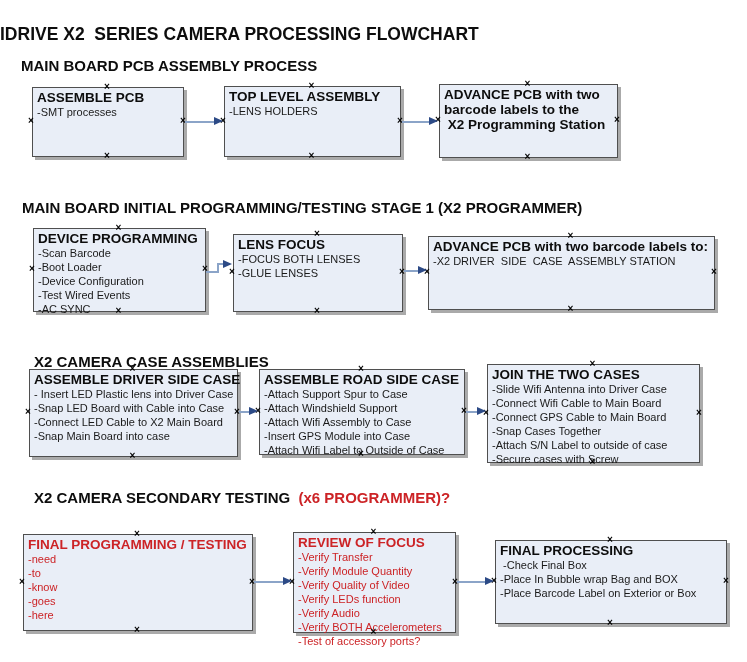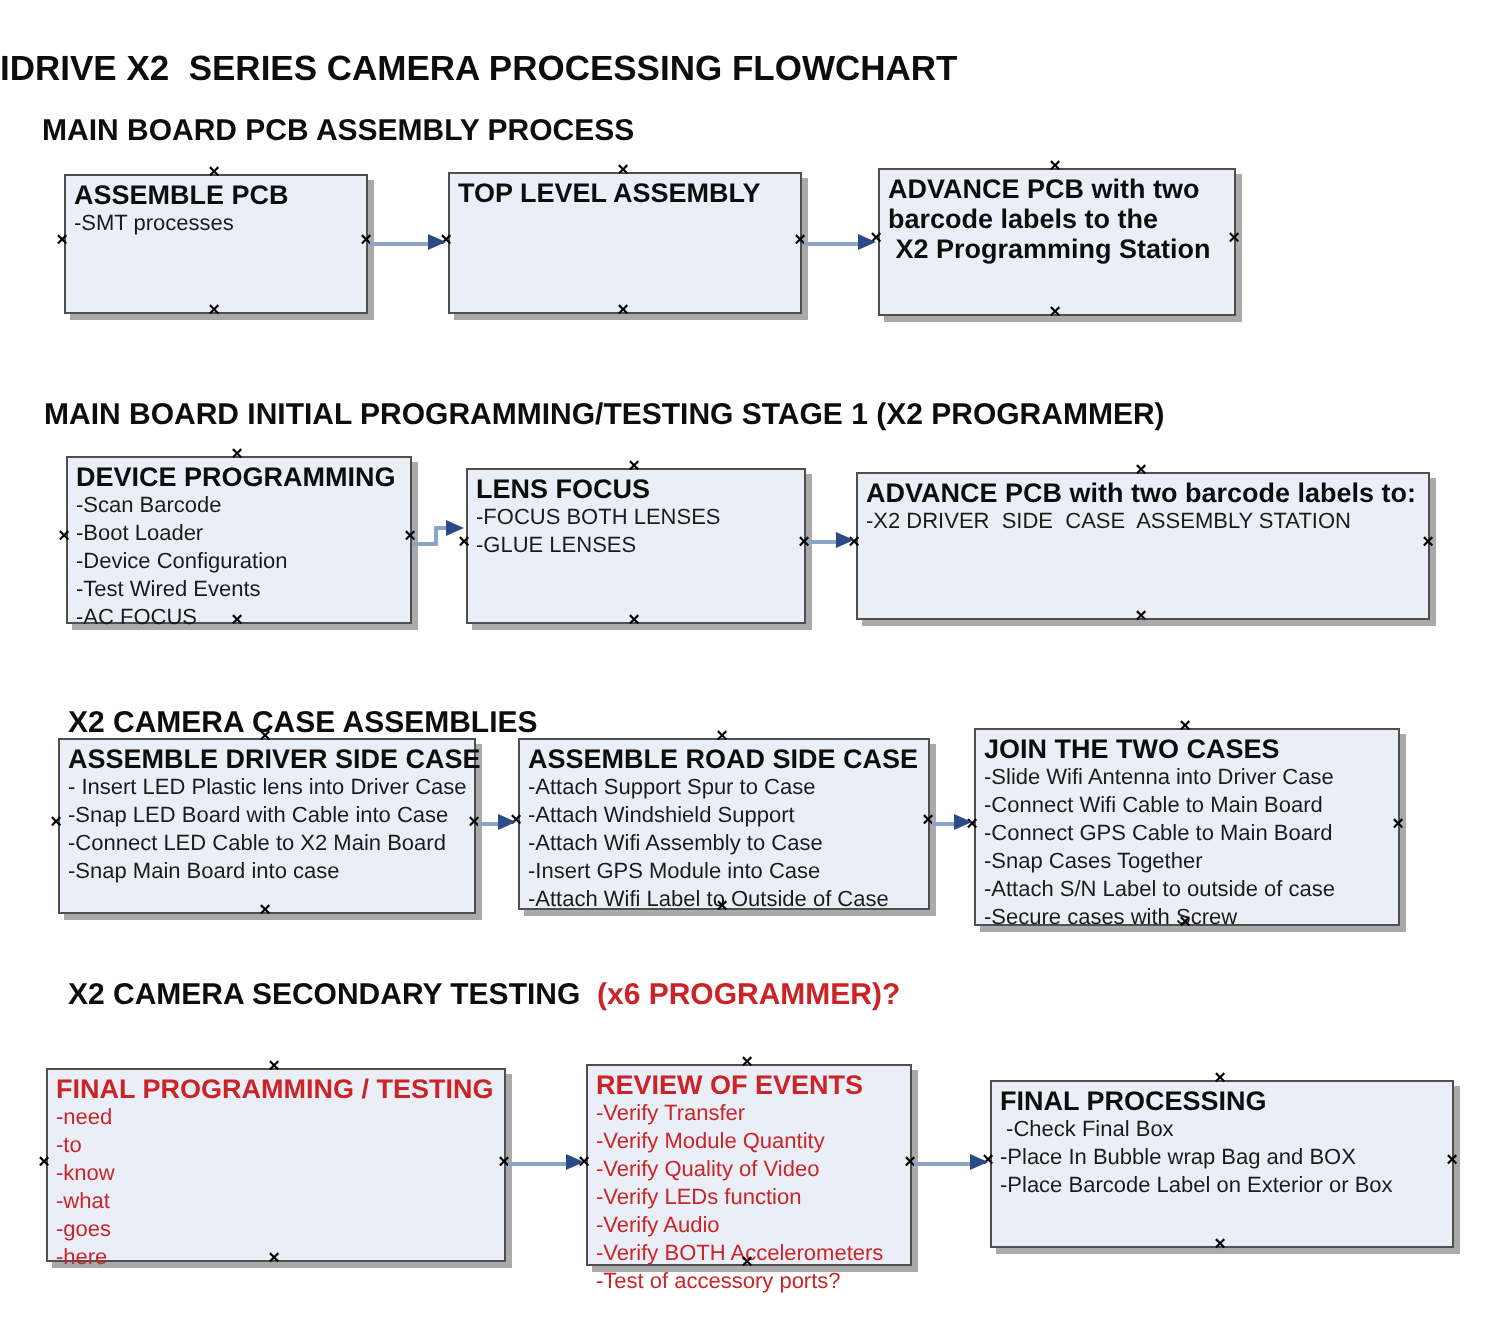--- a/index.html
+++ b/index.html
@@ -49,20 +49,21 @@
       <div class="flow-box" style="left: 32px; top: 87px; width: 152px; height: 70px;">
         <div class="box-title">ASSEMBLE PCB</div>
         <div class="box-line">-SMT processes</div>
         <span class="handle" style="left: 74px; top: -1px;">×</span>
         <span class="handle" style="left: 74px; top: 68px;">×</span>
         <span class="handle" style="left: -2px; top: 33px;">×</span>
         <span class="handle" style="left: 150px; top: 33px;">×</span>
       </div>
       <div class="flow-box" style="left: 224px; top: 86px; width: 177px; height: 71px;">
         <div class="box-title">TOP LEVEL ASSEMBLY</div>
+        <div class="box-line">-LENS HOLDERS</div>
         <span class="handle" style="left: 86.5px; top: -1px;">×</span>
         <span class="handle" style="left: 86.5px; top: 69px;">×</span>
         <span class="handle" style="left: -2px; top: 33.5px;">×</span>
         <span class="handle" style="left: 175px; top: 33.5px;">×</span>
       </div>
       <div class="flow-box" style="left: 439px; top: 84px; width: 179px; height: 74px;">
         <div class="box-title">ADVANCE PCB with two</div>
         <div class="box-title">barcode labels to the</div>
         <div class="box-title"> X2 Programming Station</div>
         <span class="handle" style="left: 87.5px; top: -1px;">×</span>
@@ -78,21 +79,21 @@
         <div class="seg-h" style="left: 0px; top: 0px; width: 28px;"></div>
         <div class="arrow-head" style="right: 0px; top: -4px;"></div>
       </div>
       <div class="section-heading" style="left: 22px; top: 199px; text-align: right;"><span>MAIN BOARD INITIAL PROGRAMMING/TESTING STAGE 1 (X2 PROGRAMMER)</span><span class="heading-red"></span></div>
       <div class="flow-box" style="left: 33px; top: 228px; width: 173px; height: 84px;">
         <div class="box-title">DEVICE PROGRAMMING</div>
         <div class="box-line">-Scan Barcode</div>
         <div class="box-line">-Boot Loader</div>
         <div class="box-line">-Device Configuration</div>
         <div class="box-line">-Test Wired Events</div>
-        <div class="box-line">-AC FOCUS</div>
+        <div class="box-line">-AC SYNC</div>
         <span class="handle" style="left: 84.5px; top: -1px;">×</span>
         <span class="handle" style="left: 84.5px; top: 82px;">×</span>
         <span class="handle" style="left: -2px; top: 40px;">×</span>
         <span class="handle" style="left: 171px; top: 40px;">×</span>
       </div>
       <div class="flow-box" style="left: 233px; top: 234px; width: 170px; height: 78px;">
         <div class="box-title">LENS FOCUS</div>
         <div class="box-line">-FOCUS BOTH LENSES</div>
         <div class="box-line">-GLUE LENSES</div>
         <span class="handle" style="left: 83px; top: -1px;">×</span>
@@ -162,30 +163,29 @@
       <div class="arrow" style="left: 466px; top: 411px; width: 20px;">
         <div class="seg-h" style="left: 0px; top: 0px; width: 12px;"></div>
         <div class="arrow-head" style="right: 0px; top: -4px;"></div>
       </div>
       <div class="section-heading" style="left: 34px; top: 489px;"><span>X2 CAMERA SECONDARY TESTING</span><span class="heading-red">  (x6 PROGRAMMER)?</span></div>
       <div class="flow-box red" style="left: 23px; top: 534px; width: 230px; height: 97px;">
         <div class="box-title">FINAL PROGRAMMING / TESTING</div>
         <div class="box-line">-need</div>
         <div class="box-line">-to</div>
         <div class="box-line">-know</div>
-        <div class="box-line">-what</div>
         <div class="box-line">-goes</div>
         <div class="box-line">-here</div>
         <span class="handle" style="left: 113px; top: -1px;">×</span>
         <span class="handle" style="left: 113px; top: 95px;">×</span>
         <span class="handle" style="left: -2px; top: 46.5px;">×</span>
         <span class="handle" style="left: 228px; top: 46.5px;">×</span>
       </div>
       <div class="flow-box red" style="left: 293px; top: 532px; width: 163px; height: 101px;">
-        <div class="box-title">REVIEW OF EVENTS</div>
+        <div class="box-title">REVIEW OF FOCUS</div>
         <div class="box-line">-Verify Transfer</div>
         <div class="box-line">-Verify Module Quantity</div>
         <div class="box-line">-Verify Quality of Video</div>
         <div class="box-line">-Verify LEDs function</div>
         <div class="box-line">-Verify Audio</div>
         <div class="box-line">-Verify BOTH Accelerometers</div>
         <div class="box-line">-Test of accessory ports?</div>
         <span class="handle" style="left: 79.5px; top: -1px;">×</span>
         <span class="handle" style="left: 79.5px; top: 99px;">×</span>
         <span class="handle" style="left: -2px; top: 48.5px;">×</span>

